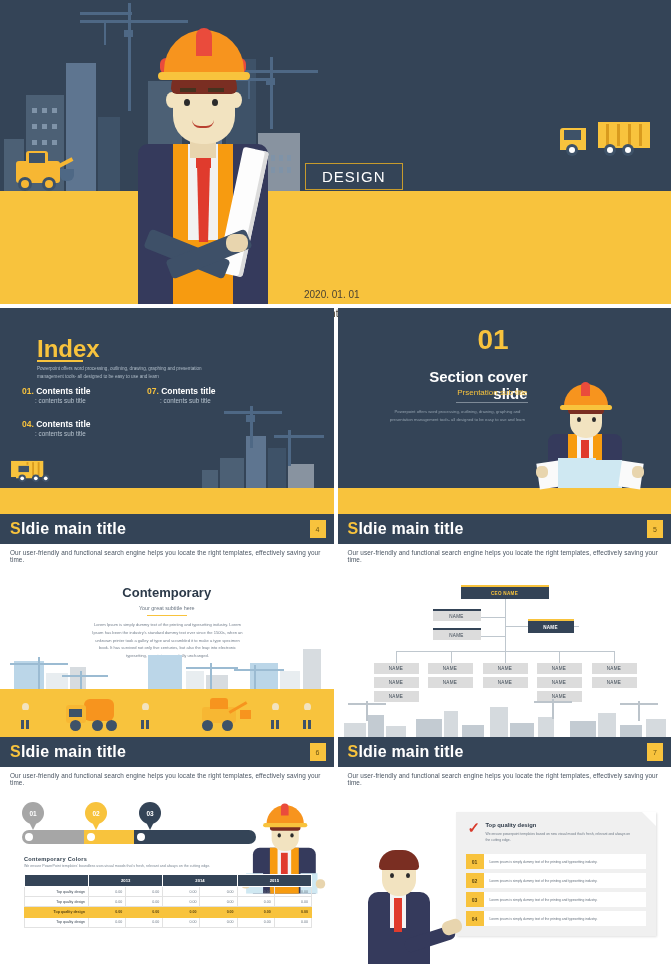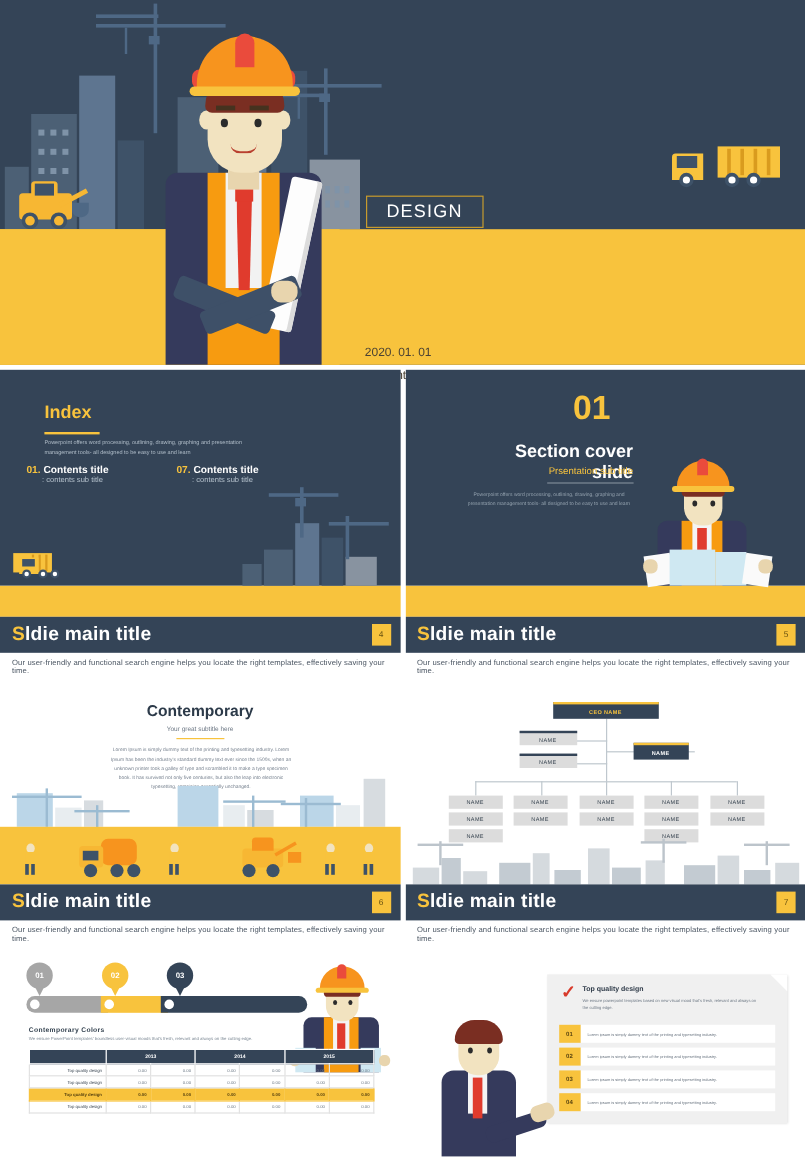--- a/index.html
+++ b/index.html
@@ -86,21 +86,21 @@
   .row { display:flex; gap:4px; background:#fff; }
   .half { width:333.5px; position:relative; overflow:hidden; }
   .bar { background:#344457; height:30px; display:flex; align-items:center; padding-left:10px; position:relative; }
   .bar h3 { color:#ffffff; font-size:16px; font-weight:bold; letter-spacing:0.2px; }
   .bar h3 .accent { color:#F8C33D; }
   .pagebadge { position:absolute; right:8px; top:6px; width:16px; height:18px; background:#F8C33D; color:#6B5310; font-size:7px; display:flex; align-items:center; justify-content:center; }
   .subline { font-size:6.4px; color:#4A5562; padding:5px 10px 0 10px; letter-spacing:0.1px; }
 
   
   .s-index { height:180px; background:#344457; position:relative; }
-  .idx-title { position:absolute; left:37px; top:27px; font-size:15px; font-weight:bold; color:#F8C33D; }
+  .idx-title { position:absolute; left:37px; top:27px; font-size:24px; font-weight:bold; color:#F8C33D; }
   .idx-uline { position:absolute; left:37px; top:52px; width:46px; height:2px; background:#F8C33D; }
   .idx-desc { position:absolute; left:37px; top:57px; width:190px; font-size:4.6px; line-height:1.85; color:#AFBCC8; }
   .idx-grid { position:absolute; left:22px; top:78px; width:250px; display:flex; flex-wrap:wrap; }
   .idx-item { width:125px; margin-bottom:13px; }
   .idx-head { font-size:8.5px; font-weight:bold; color:#ffffff; }
   .idx-head .num { color:#F8C33D; }
   .idx-sub { font-size:6.3px; color:#B6C2CD; padding-left:13px; line-height:1.65; }
 
   
   .s-sec { height:180px; background:#344457; position:relative; }
@@ -332,20 +332,24 @@
 
         <div class="idx-grid">
           <div class="idx-item">
             <div class="idx-head"><span class="num">01.</span> <span>Contents title</span></div>
             <div class="idx-sub">: contents sub title</div>
           </div>
           <div class="idx-item">
             <div class="idx-head"><span class="num">07.</span> <span>Contents title</span></div>
             <div class="idx-sub">: contents sub title</div>
           </div>
+          <div class="idx-item">
+            <div class="idx-head"><span class="num">04.</span> <span>Contents title</span></div>
+            <div class="idx-sub">: contents sub title</div>
+          </div>
         </div>
 
         <div style="position:absolute; right:4px; bottom:0; width:130px; height:70px;">
           <div class="bld" style="left:20px; width:24px; height:30px;"></div>
           <div class="bld l" style="left:46px; width:20px; height:52px;"></div>
           <div class="bld d" style="left:68px; width:18px; height:40px;"></div>
           <div class="bld g" style="left:88px; width:26px; height:24px;"></div>
           <div class="bld" style="left:2px;  width:16px; height:18px;"></div>
           <div class="crane" style="left:24px; bottom:40px; width:60px; height:44px;">
             <div class="mast" style="left:26px; bottom:0; height:42px;"></div>

